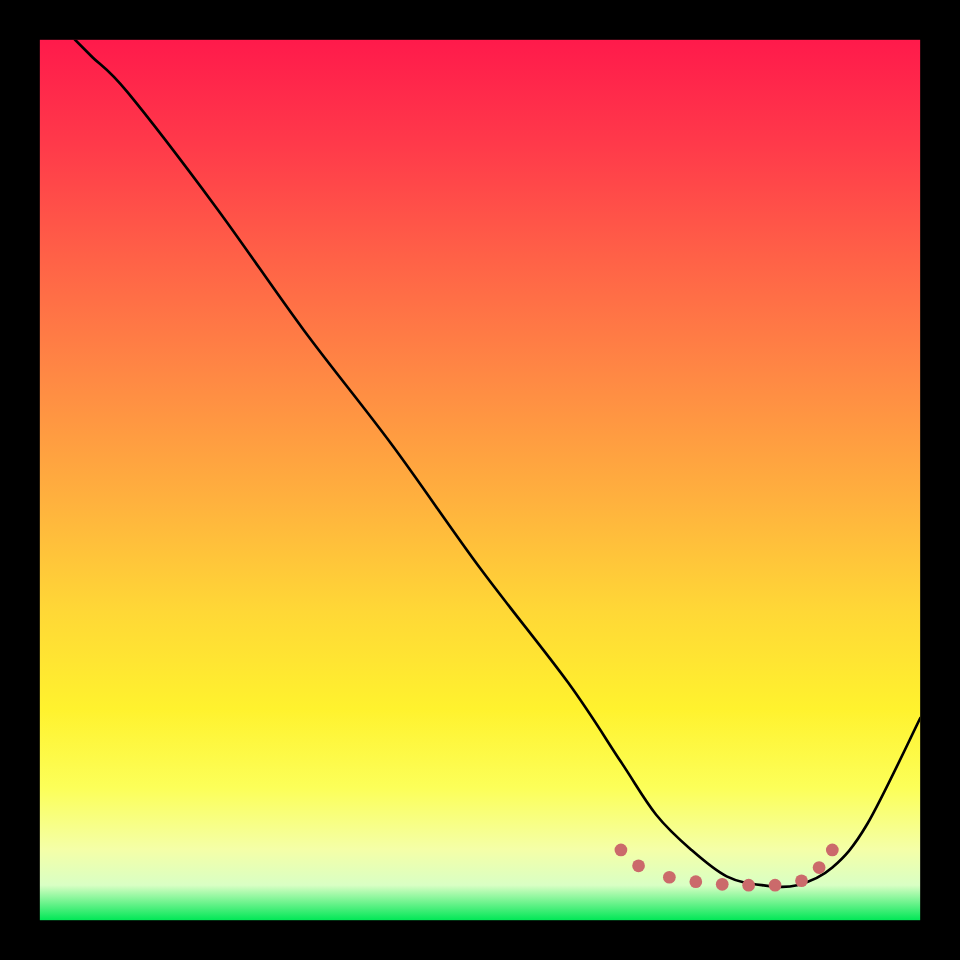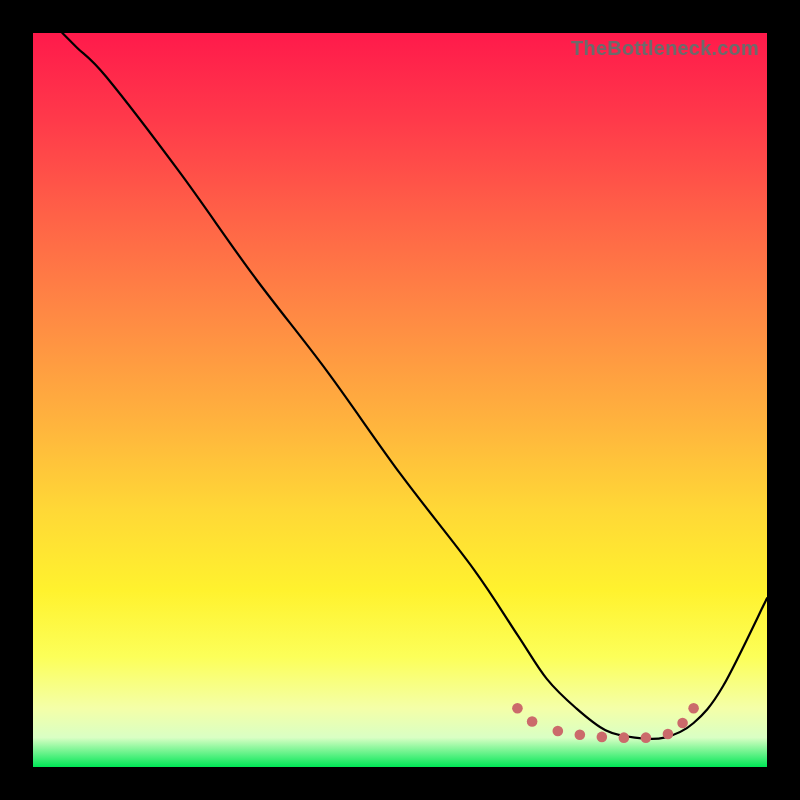--- a/index.html
+++ b/index.html
@@ -61,21 +61,20 @@
   }
 </style>
 </head>
 <body>
 
 <div class="stage">
 
   <div class="plot">
     <div class="gradient"></div>
 
-    <div class="watermark">TheBottleneck.com</div>
 
     <svg class="curve" viewBox="0 0 734 734" preserveAspectRatio="none">
       <path id="curve-path" fill="none" stroke="#000000" stroke-width="2.2" stroke-linecap="round" stroke-linejoin="round" d="M 29.36 0.00 C 31.81 2.45, 36.70 7.34, 44.04 14.68 C 51.38 22.02, 56.27 23.24, 73.40 44.04 C 90.53 64.84, 122.33 106.43, 146.80 139.46 C 171.27 172.49, 195.73 209.19, 220.20 242.22 C 244.67 275.25, 269.13 304.61, 293.60 337.64 C 318.07 370.67, 342.53 407.37, 367.00 440.40 C 391.47 473.43, 420.83 508.91, 440.40 535.82 C 459.97 562.73, 472.21 583.53, 484.44 601.88 C 496.67 620.23, 504.01 633.69, 513.80 645.92 C 523.59 658.15, 533.37 666.72, 543.16 675.28 C 552.95 683.84, 562.73 692.41, 572.52 697.30 C 582.31 702.19, 592.09 703.42, 601.88 704.64 C 611.67 705.86, 621.45 707.09, 631.24 704.64 C 641.03 702.19, 650.81 698.52, 660.60 689.96 C 670.39 681.40, 677.73 674.06, 689.96 653.26 C 702.19 632.46, 726.66 579.86, 734.00 565.18"></path>
       <g id="markers-group">
           <circle cx="484.44" cy="675.28" r="5.3" fill="#cb6a6b"></circle>
           <circle cx="499.12" cy="688.49" r="5.3" fill="#cb6a6b"></circle>
           <circle cx="524.81" cy="698.03" r="5.3" fill="#cb6a6b"></circle>
           <circle cx="546.83" cy="701.70" r="5.3" fill="#cb6a6b"></circle>
           <circle cx="568.85" cy="703.91" r="5.3" fill="#cb6a6b"></circle>
           <circle cx="590.87" cy="704.64" r="5.3" fill="#cb6a6b"></circle>

